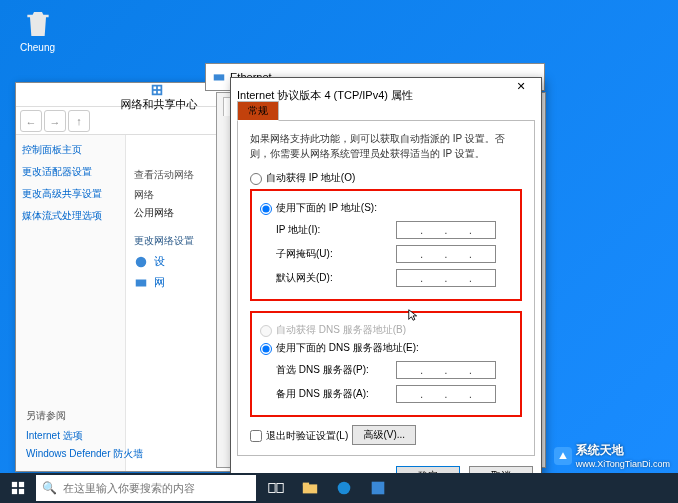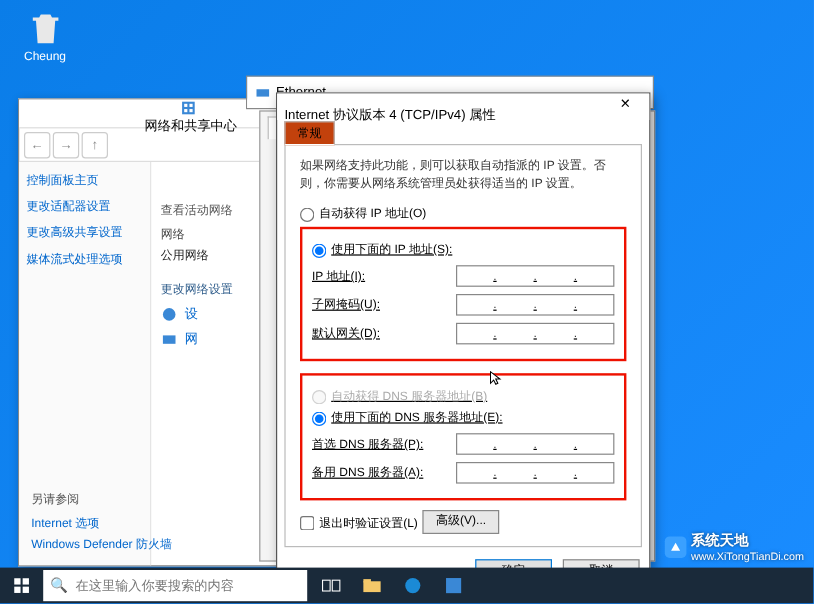--- a/index.html
+++ b/index.html
@@ -51,23 +51,23 @@
     .win-ipv4 .titlebar .ttitle { flex: 1; font-size: 11px; margin-top: 12px; }
     .win-ipv4 .titlebar .close { width: 28px; height: 18px; text-align: center; cursor: pointer; }
     .win-ipv4 .tabstrip { padding: 0 6px; }
     .win-ipv4 .tabstrip .tab { display: inline-block; background: #c2410c; border: 1px solid #bbb; border-bottom: 1px solid #fff; padding: 2px 10px; font-size: 10px; position: relative; top: 1px; }
     .win-ipv4 .panel { margin: 0 6px 6px 6px; border: 1px solid #bbb; padding: 10px 12px 8px 12px; height: 336px; }
     .win-ipv4 .desc { font-size: 10px; color: #333; line-height: 1.5; margin-bottom: 10px; }
     
     .radio-row { display: flex; align-items: flex-end; gap: 4px; font-size: 10px; margin: 4px 0; }
     .radio-row input[type=radio] { width: 12px; height: 12px; }
     
-    .highlight { border: 2px solid #e10; padding: 6px 8px; margin: 2px 0 10px 0; text-decoration: underline; }
-    
-    .field-row { display: flex; align-items: center; font-size: 10px; margin: 6px 0; }
+    .highlight { border: 2px solid #e10; padding: 6px 8px; margin: 2px 0 10px 0; }
+    
+    .field-row { display: flex; align-items: center; font-size: 10px; margin: 6px 16px; }
     .field-row .flabel { width: 120px; }
     .field-row .ipbox { flex: 1; height: 18px; border: 1px solid #888; display: flex; align-items: center; justify-content: space-around; padding: 0 8px; color: #333; font-size: 10px; }
     .field-row .ipbox span.dot { padding: 0 2px; }
     
     .disabled-label { color: #aaa; }
     
     .chk-row { display: flex; align-items: center; gap: 4px; font-size: 10px; margin-top: 6px; }
     .chk-row input[type=checkbox] { width: 12px; height: 12px; }
     
     .btn { display: inline-block; min-width: 64px; height: 20px; line-height: 18px; text-align: center; border: 1px solid #888; background: #e8e8e8; font-size: 10px; cursor: pointer; }

